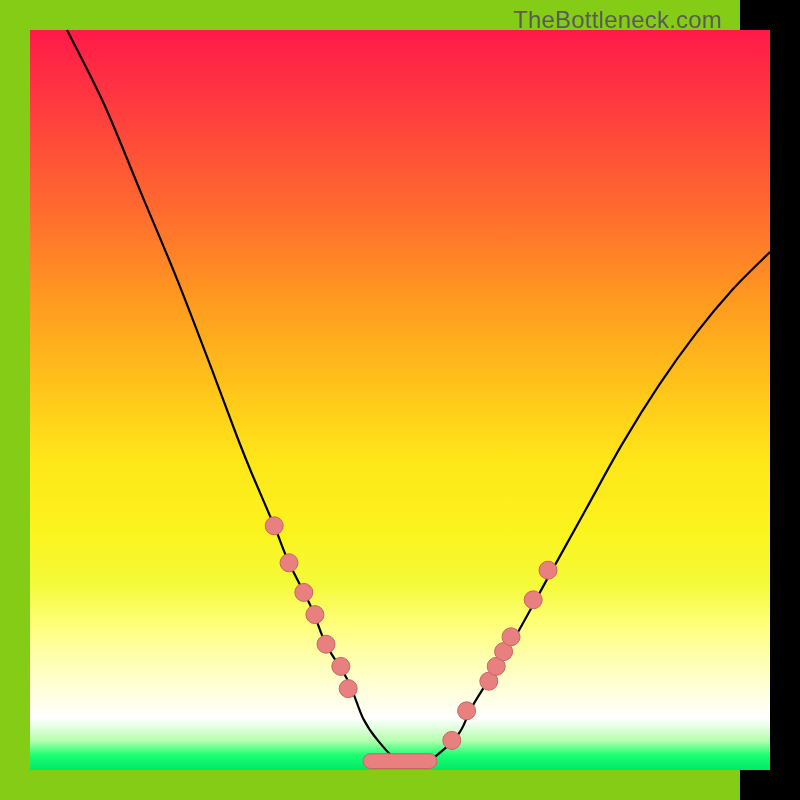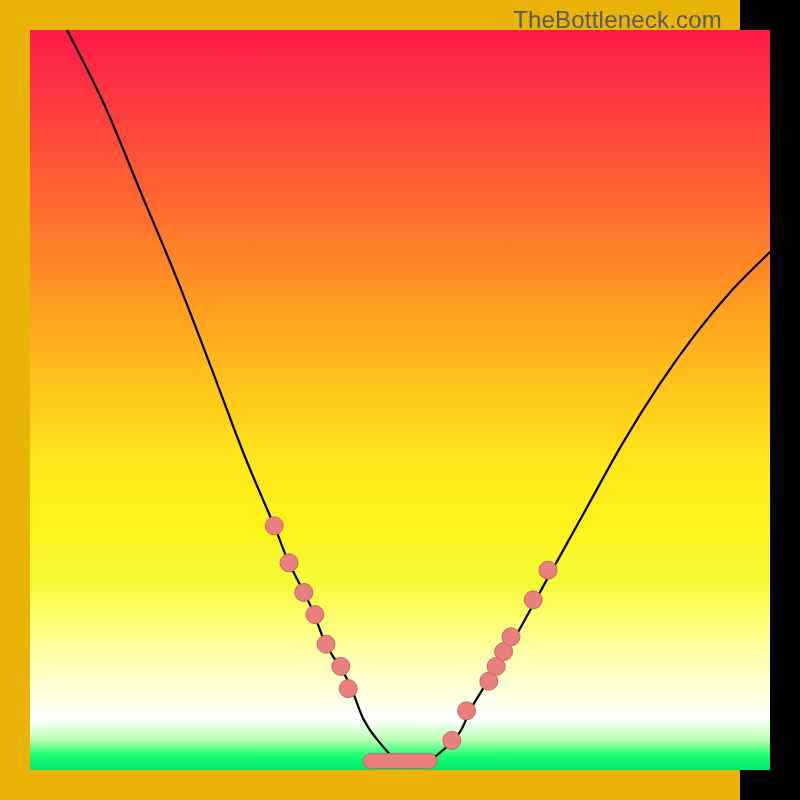--- a/index.html
+++ b/index.html
@@ -8,21 +8,21 @@
     width: 800px;
     height: 800px;
     overflow: hidden;
     background: #000;
     font-family: Arial, Helvetica, sans-serif;
   }
   .frame {
     position: relative;
     width: 740px;
     height: 800px;
-    background: #eab308;
+    background: #84cc16;
   }
   .plot-area {
     position: absolute;
     left: 30px;
     top: 30px;
     width: 740px;
     height: 740px;
     background: linear-gradient(to bottom,
       #ff1a49 0%,
       #ff3a3f 10%,

